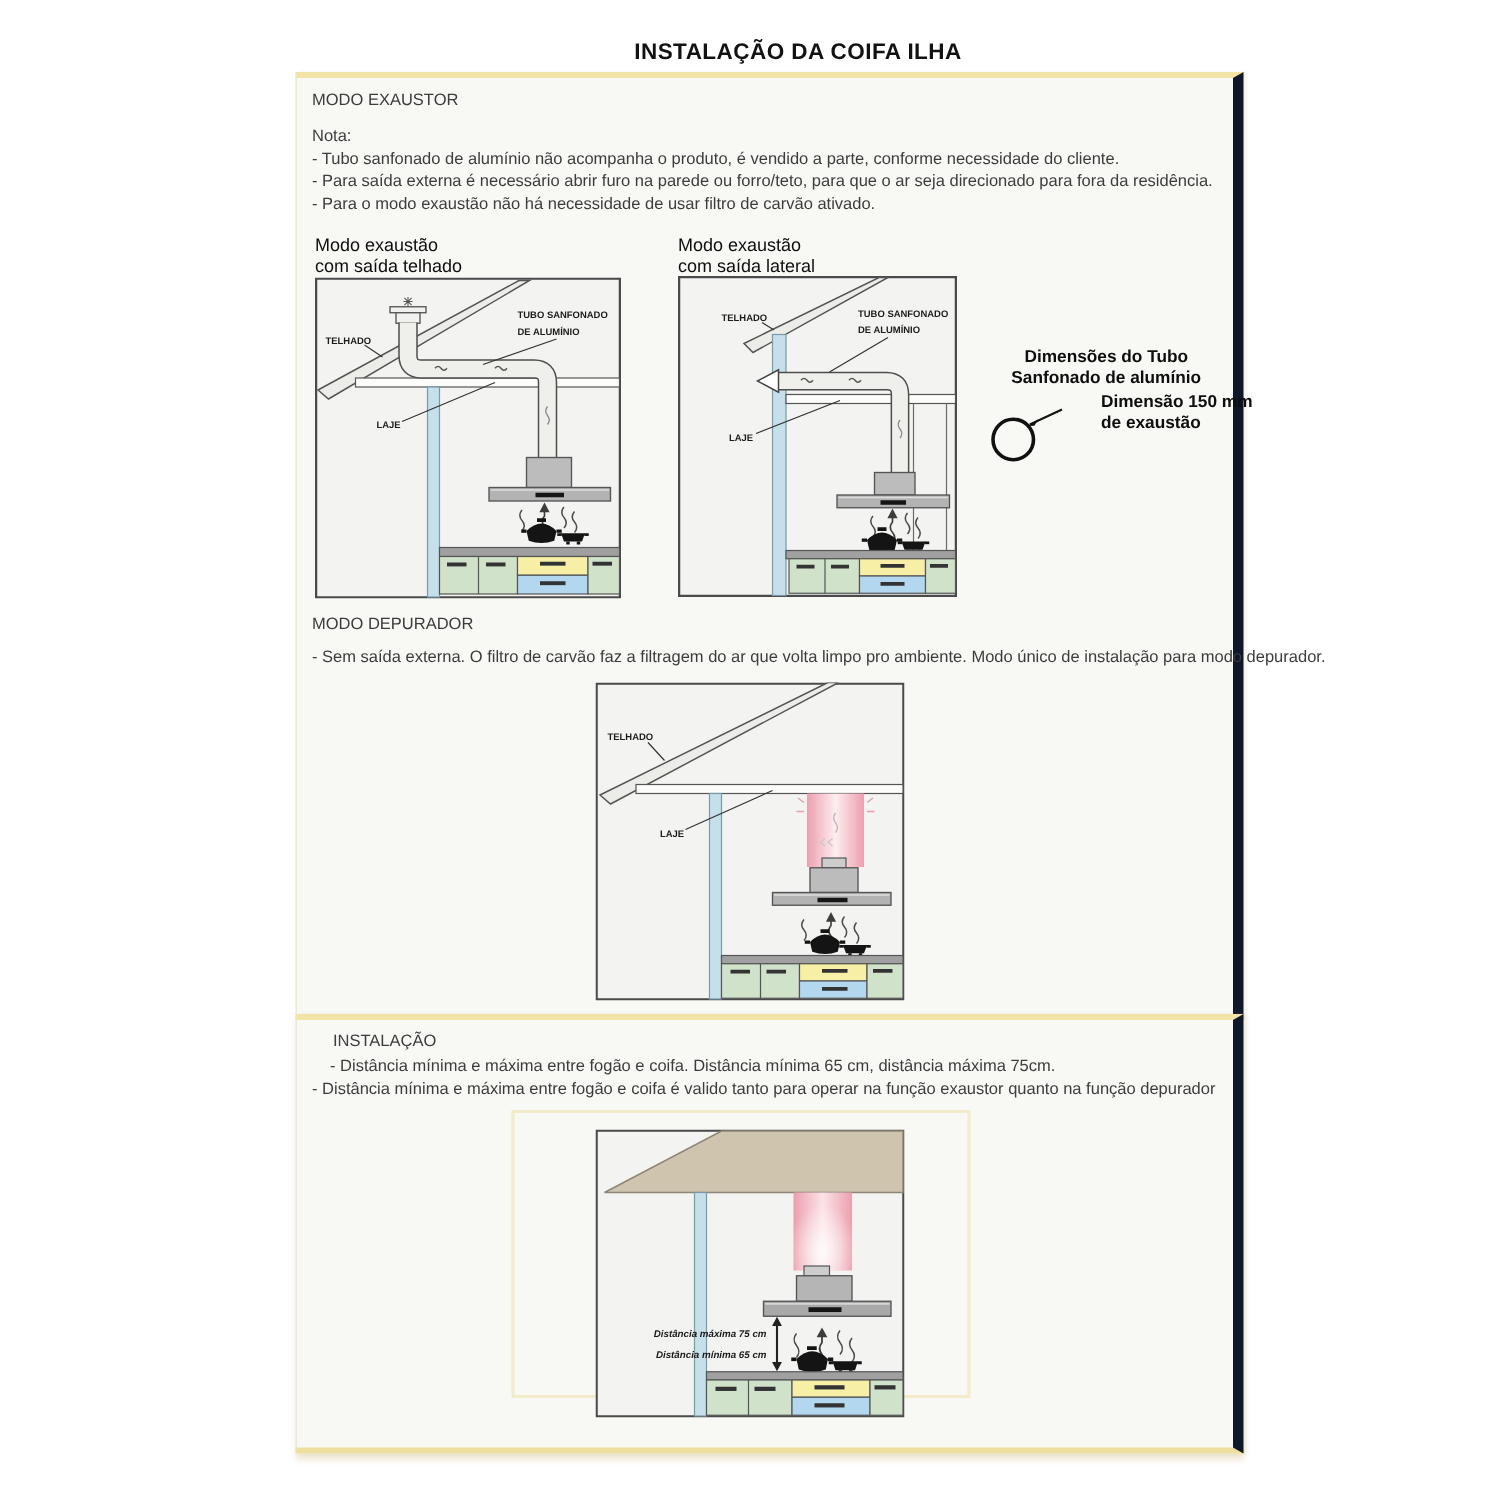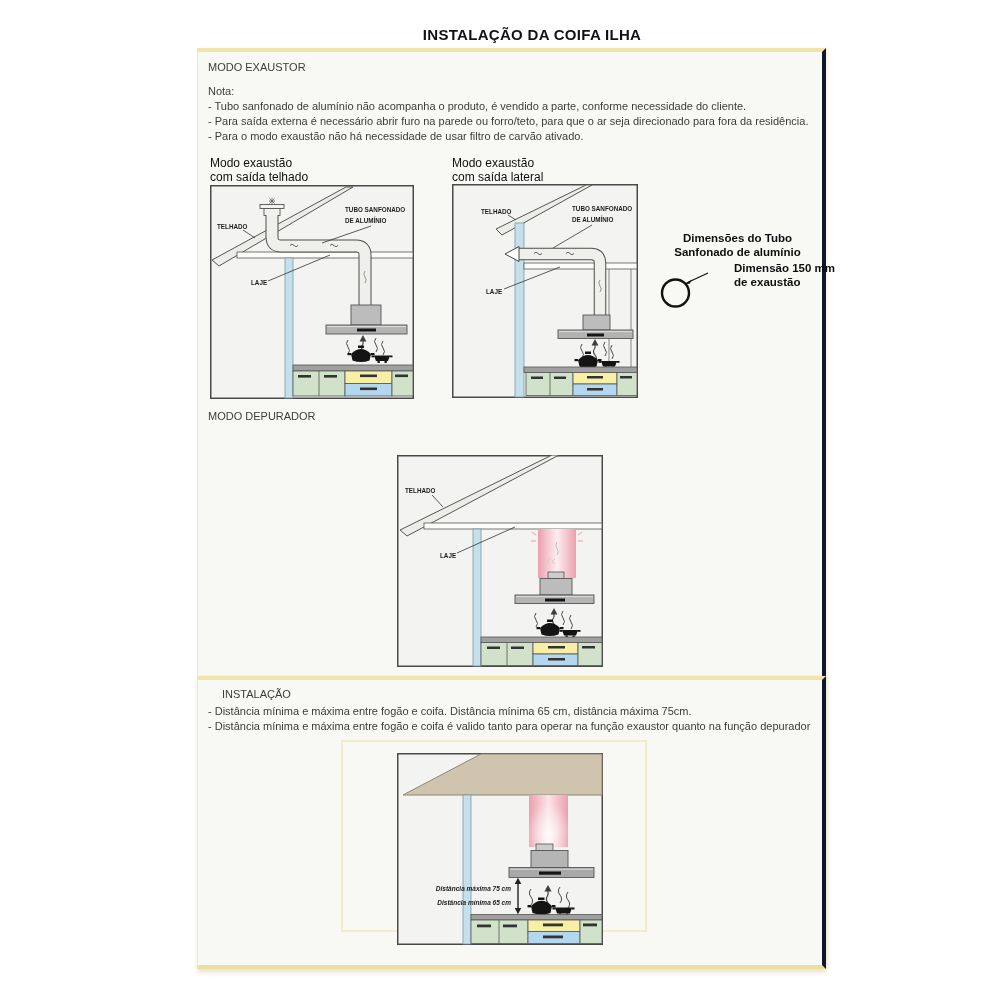--- a/index.html
+++ b/index.html
@@ -11,21 +11,21 @@
   }
   .page-title {
     position:absolute; top:26px; left:0; width:1000px;
     text-align:center; font-size:15px; font-weight:bold; color:#121212;
     letter-spacing:.3px;
     padding-left:32px;
   }
   .section {
     position:absolute; left:197px; width:624px;
     background:#f8f8f5;
-    border-left:1px solid #efe8d0; border-right:4px solid #0f172a;
+    border-left:1px solid #efe8d0; border-right:7px solid #0f172a;
   }
   .section-1 {
     top:48px; height:628px;
     border-top:4px solid #f2e3a6;
     box-shadow:2px 0 2px rgba(205,185,120,.18);
   }
   .section-2 {
     top:676px; height:285px;
     border-top:4px solid #f2e3a6;
     border-bottom:4px solid #eedf9e;
@@ -230,20 +230,21 @@
     <div>Dimensão 150 mm</div>
     <div>de exaustão</div>
   </div>
   <svg class="diagram" style="left:460px; top:214px;" width="90" height="50" viewBox="0 0 90 50">
     <circle cx="17.5" cy="27" r="13.5" fill="none" stroke="#111" stroke-width="2.4"></circle>
     <line x1="28.5" y1="17" x2="50" y2="7" stroke="#111" stroke-width="1.3"></line>
     <polygon points="27,18 34.2,13.5 31.6,17.8" fill="#111"></polygon>
   </svg>
 
   <div class="sec-header" style="left:10px; top:358px;">MODO DEPURADOR</div>
+  <div class="note-line" style="left:10px; top:380px;">- Sem saída externa. O filtro de carvão faz a filtragem do ar que volta limpo pro ambiente. Modo único de instalação para modo depurador.</div>
 
   <svg class="diagram" style="left:199px; top:403px;" width="206" height="212" viewBox="0 0 206 212">
     <defs>
       <linearGradient id="pinkC" x1="0" y1="0" x2="1" y2="0">
         <stop offset="0" stop-color="#ec9fae"></stop>
           <stop offset="0.5" stop-color="#fdeef0"></stop>
           <stop offset="1" stop-color="#ec9fae"></stop>
       </linearGradient>
     </defs>
     <rect x="0.75" y="0.75" width="204.5" height="210.5" fill="#f3f3f1" stroke="#4a4a4a" stroke-width="1.5"></rect>
@@ -305,21 +306,21 @@
         <rect x="151" y="191" width="17" height="2.5"></rect>
           <rect x="151" y="203" width="17" height="2.5"></rect>
         <rect x="185" y="191" width="13" height="2.5"></rect>
       </g>
     </g>
   </svg>
 </div>
 
 <div class="section section-2">
   <div class="sec-header" style="left:24px; top:8px;">INSTALAÇÃO</div>
-  <div class="note-line" style="left:10px; top:25px;text-align:right;">- Distância mínima e máxima entre fogão e coifa. Distância mínima 65 cm, distância máxima 75cm.</div>
+  <div class="note-line" style="left:22px; top:25px;text-align:right;">- Distância mínima e máxima entre fogão e coifa. Distância mínima 65 cm, distância máxima 75cm.</div>
   <div class="note-line" style="left:10px; top:40px;">- Distância mínima e máxima entre fogão e coifa é valido tanto para operar na função exaustor quanto na função depurador</div>
 
   <div class="inner-frame" style="left:143px; top:60px; width:302px; height:188px;"></div>
 
   <svg class="diagram" style="left:199px; top:73px;" width="206" height="192" viewBox="0 0 206 192">
     <defs>
       <linearGradient id="pinkD" x1="0" y1="0" x2="1" y2="0">
         <stop offset="0" stop-color="#ec9fae"></stop>
           <stop offset="0.5" stop-color="#fbe4e7"></stop>
           <stop offset="1" stop-color="#ec9fae"></stop>

